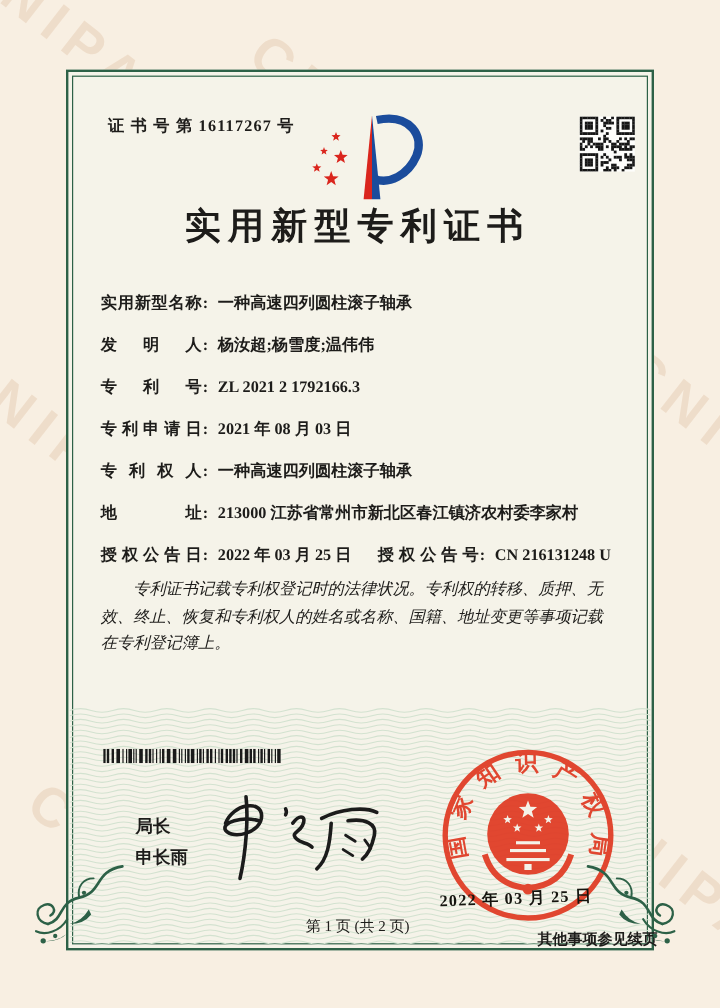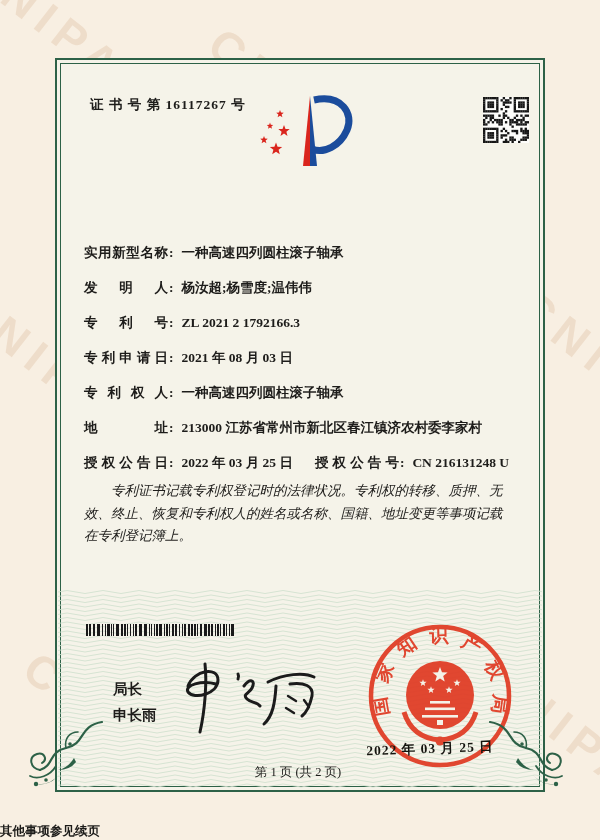--- a/index.html
+++ b/index.html
@@ -46,21 +46,21 @@
   .paras p{ margin:0; text-indent:2em; }
   .barcode{ position:absolute; z-index:4; left:86px; top:624px; }
   .dirblock{ position:absolute; z-index:4; left:88px; top:676px; font-size:14.5px; font-weight:bold; line-height:26px;margin-left:25px; }
   .sig{ position:absolute; z-index:5; left:172px; top:652px; }
   .sealsvg{ position:absolute; z-index:4; left:366px; top:622px; opacity:.93; }
   .sealdate{
     position:absolute; z-index:5; left:350px; top:740px; width:160px; text-align:center;
     font-size:13.5px; font-weight:bold; color:#15140f; transform:rotate(-2deg); letter-spacing:1px;
   }
   .pageno{ position:absolute; z-index:4; left:55px; top:764px; width:486px; text-align:center; font-size:12.5px; }
-  .contnote{ position:absolute; z-index:4; left:0; top:823px; width:548px; text-align:left; font-size:12.5px; font-weight:bold; }
+  .contnote{ position:absolute; z-index:4; left:0; top:775px; width:548px; text-align:right; font-size:12.5px; font-weight:bold; }
 </style>
 </head>
 <body>
 
 <div class="page">
 
   <span class="wm" style="left:-45px; top:-8px">CNIPA</span>
   <span class="wm" style="left:195px; top:68px">CNIPA</span>
   <span class="wm" style="left:375px; top:225px">CNIPA</span>
   <span class="wm" style="left:-55px; top:330px">CNIPA</span>
@@ -370,20 +370,21 @@
       <rect x="13.142857142857144" y="41.61904761904762" width="2.3404761904761906" height="2.3404761904761906" fill="#161616"></rect>
       <rect x="0" y="43.80952380952381" width="2.3404761904761906" height="2.3404761904761906" fill="#161616"></rect>
       <rect x="2.1904761904761907" y="43.80952380952381" width="2.3404761904761906" height="2.3404761904761906" fill="#161616"></rect>
       <rect x="4.380952380952381" y="43.80952380952381" width="2.3404761904761906" height="2.3404761904761906" fill="#161616"></rect>
       <rect x="6.571428571428572" y="43.80952380952381" width="2.3404761904761906" height="2.3404761904761906" fill="#161616"></rect>
       <rect x="8.761904761904763" y="43.80952380952381" width="2.3404761904761906" height="2.3404761904761906" fill="#161616"></rect>
       <rect x="10.952380952380953" y="43.80952380952381" width="2.3404761904761906" height="2.3404761904761906" fill="#161616"></rect>
       <rect x="13.142857142857144" y="43.80952380952381" width="2.3404761904761906" height="2.3404761904761906" fill="#161616"></rect>
     </svg>
 
+  <div class="title">实用新型专利证书</div>
 
   <div class="fields">
     <div class="frow">
       <span class="flabel">实用新型名称</span><span class="fsep">:</span><span>一种高速四列圆柱滚子轴承</span>
     </div>
     <div class="frow">
       <span class="flabel">发明人</span><span class="fsep">:</span><span>杨汝超;杨雪度;温伟伟</span>
     </div>
     <div class="frow">
       <span class="flabel">专利号</span><span class="fsep">:</span><span>ZL 2021 2 1792166.3</span>

